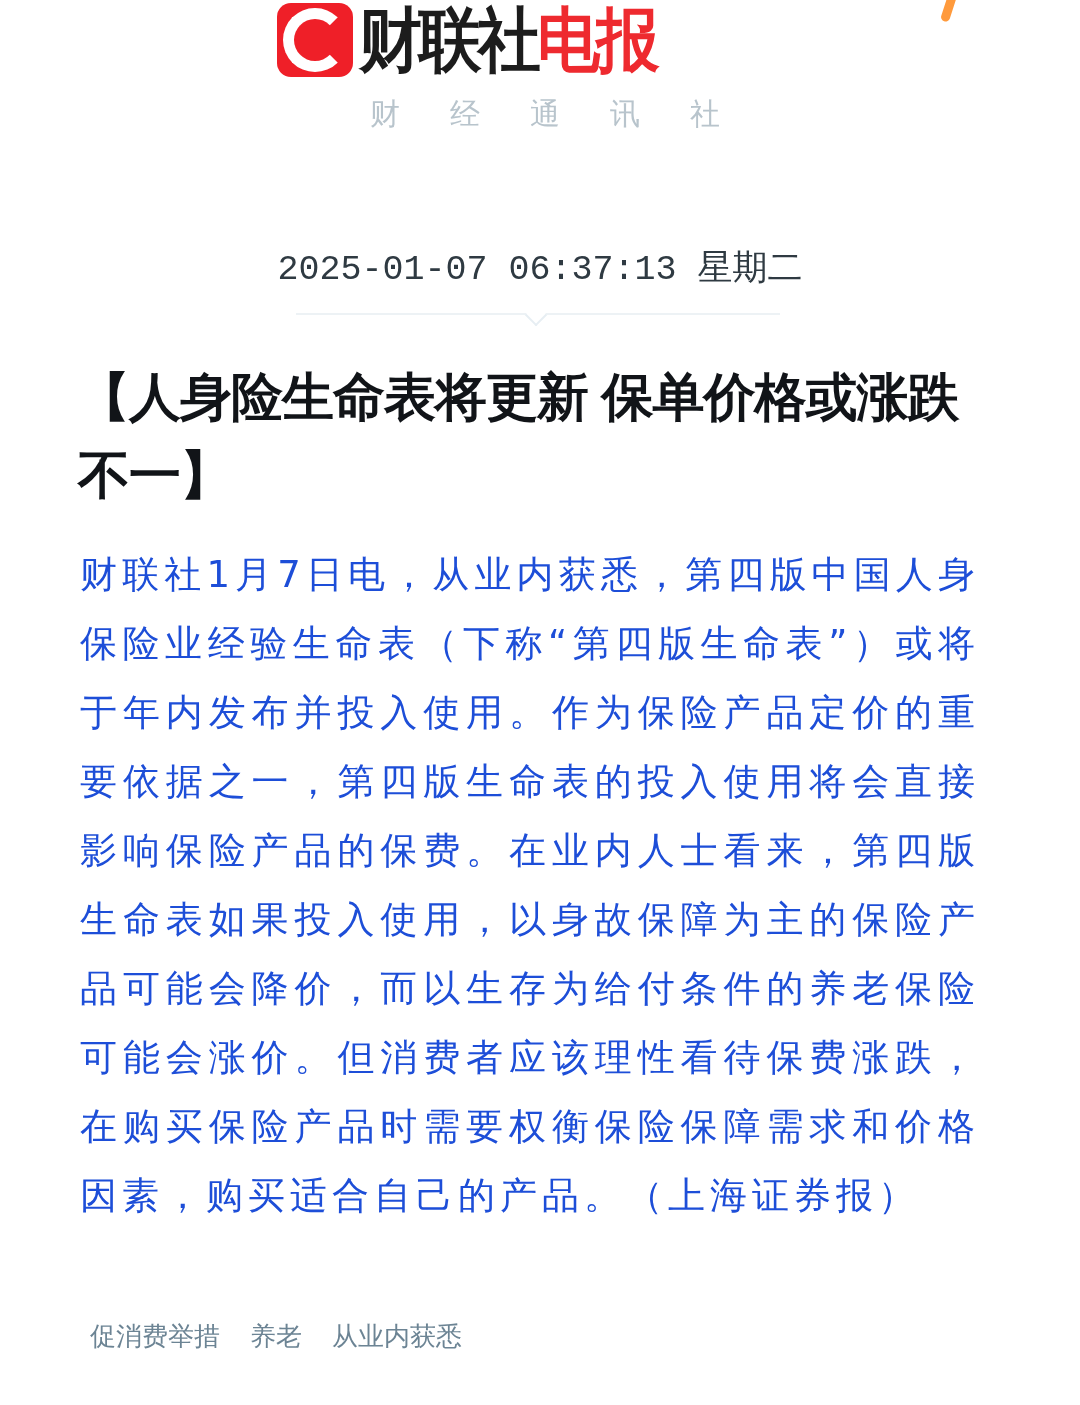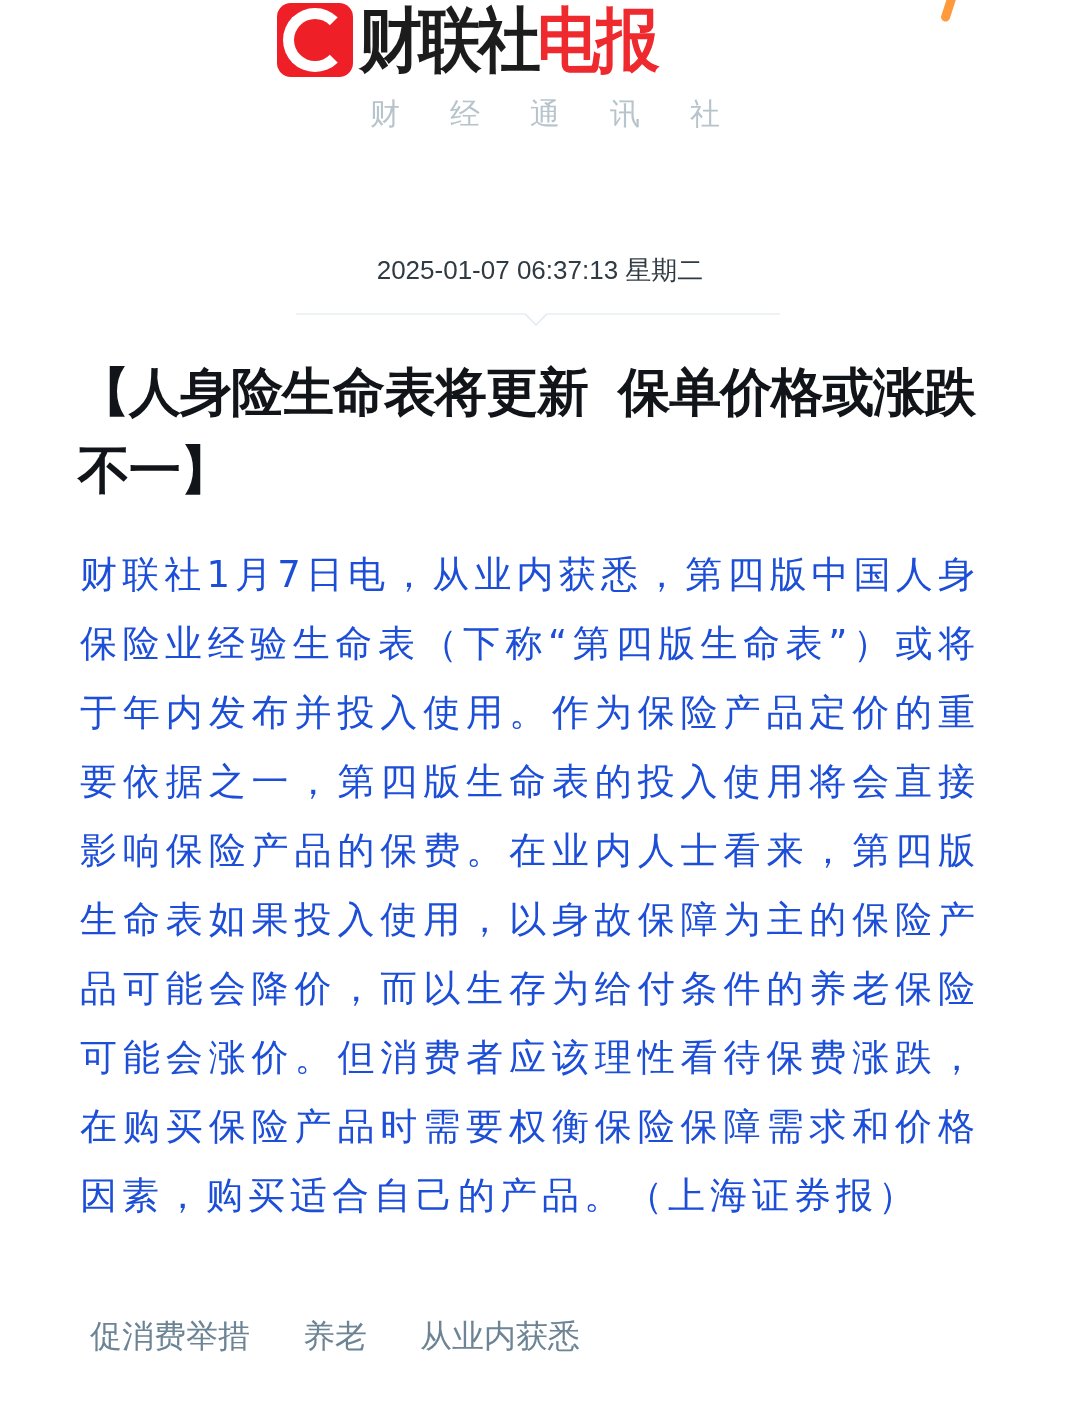--- a/index.html
+++ b/index.html
@@ -76,22 +76,22 @@
       line-height: 40px;
       padding-left: 10px;
       box-sizing: border-box;
     }
     .datetime {
       position: absolute;
       top: 248px;
       left: 0;
       width: 1080px;
       text-align: center;
-      font-family: Liberation Sans, sans-serif;
-      font-size: 26px;
+      font-family: Liberation Mono, monospace;
+      font-size: 35px;
       line-height: 44px;
       color: #2f3a42;
     }
     .sep {
       position: absolute;
       top: 313px;
       left: 296px;
       width: 484px;
       height: 2px;
       background: #edf2f5;
@@ -105,21 +105,21 @@
       background: #ffffff;
       border-right: 2px solid #e7eef3;
       border-bottom: 2px solid #e7eef3;
       transform: rotate(45deg);
     }
     .headline {
       position: absolute;
       top: 358px;
       left: 78px;
       width: 910px;
-      font-family: Liberation Mono, monospace;
+      font-family: Liberation Sans, sans-serif;
       font-weight: bold;
       font-size: 52px;
       line-height: 78px;
       color: #111418;
       letter-spacing: -1px;
     }
     .body-text {
       position: absolute;
       top: 540px;
       left: 80px;
@@ -128,22 +128,22 @@
       line-height: 69px;
       color: #1d4ed8;
       letter-spacing: 5px;
       text-align: justify;
     }
     .tags {
       position: absolute;
       top: 1316px;
       left: 90px;
       display: flex;
-      gap: 53px;
-      font-size: 32px;
+      gap: 30px;
+      font-size: 26px;
       line-height: 40px;
       color: #6c8494;
     }
     .tag { cursor: pointer; }
   </style>
 </head>
 <body>
 
 <div class="orange-stroke"></div>
 

